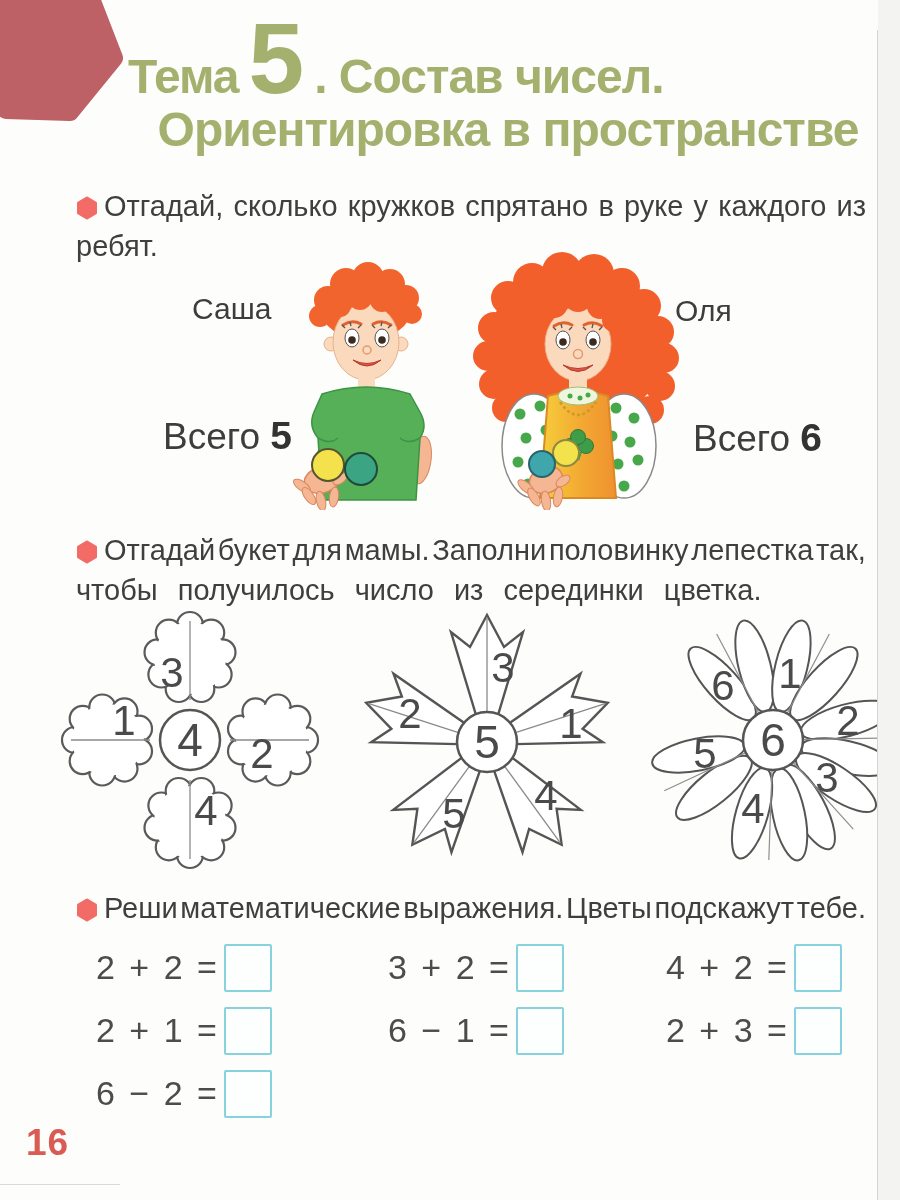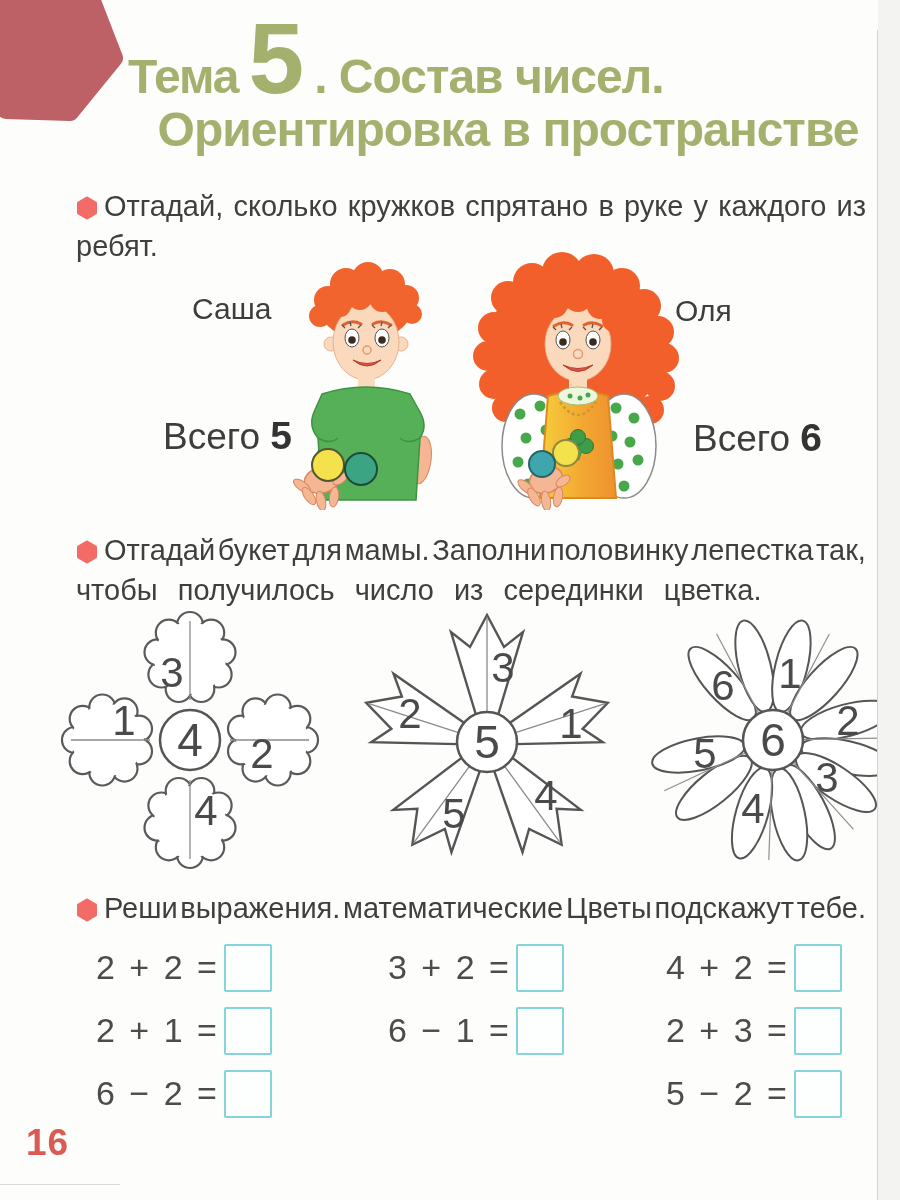--- a/index.html
+++ b/index.html
@@ -407,22 +407,22 @@
       <text class="fl-num" x="-20" y="83" text-anchor="middle">4</text>
       <text class="fl-num" x="-68" y="28" text-anchor="middle">5</text>
     </g>
   </svg>
 
   <svg class="bullet" style="left:76px;top:898px" viewBox="0 0 22 24">
     <polygon points="11,2 19.5,7 19.5,17 11,22 2.5,17 2.5,7" fill="#f26b66" stroke="#f26b66" stroke-width="3" stroke-linejoin="round"></polygon>
   </svg>
   <div class="task-line jline" style="left:104px;top:892px;width:762px">
       <span>Реши</span>
+      <span>математические</span>
       <span>выражения.</span>
-      <span>математические</span>
       <span>Цветы</span>
       <span>подскажут</span>
       <span>тебе.</span>
     </div>
 
   <div class="math-col" style="left:96px">
     <div class="math-row">
         <span class="expr">2 + 2 =</span>
         <span class="abox"></span>
       </div>
@@ -447,24 +447,20 @@
   </div>
   <div class="math-col" style="left:666px">
     <div class="math-row">
         <span class="expr">4 + 2 =</span>
         <span class="abox"></span>
       </div>
     <div class="math-row">
         <span class="expr">2 + 3 =</span>
         <span class="abox"></span>
       </div>
-    <div class="math-row">
-        <span class="expr">5 − 2 =</span>
-        <span class="abox"></span>
-      </div>
   </div>
 
   <div class="pageno">16</div>
 
   <div class="edge-right-strip"></div>
   <div class="edge-right"></div>
   <div class="edge-bottom"></div>
 </div>
 
 </body></html>

